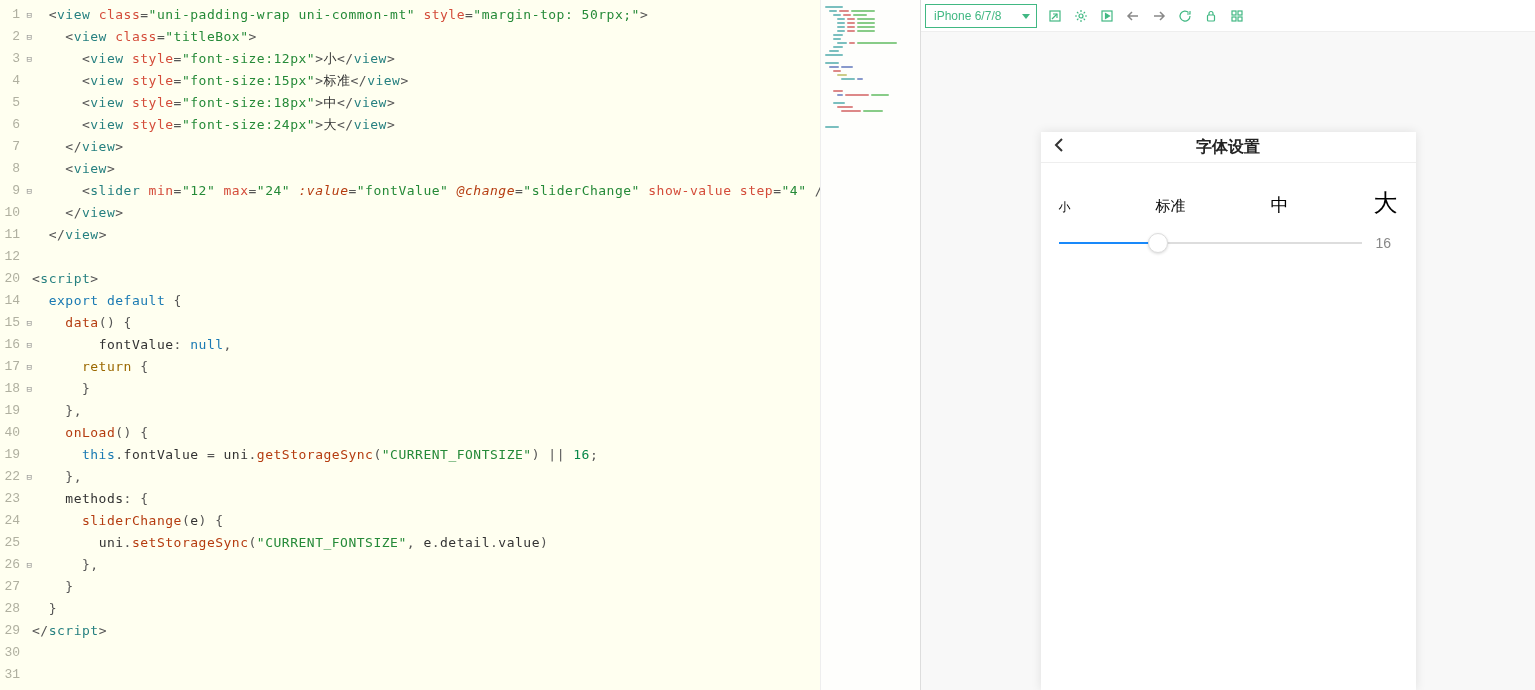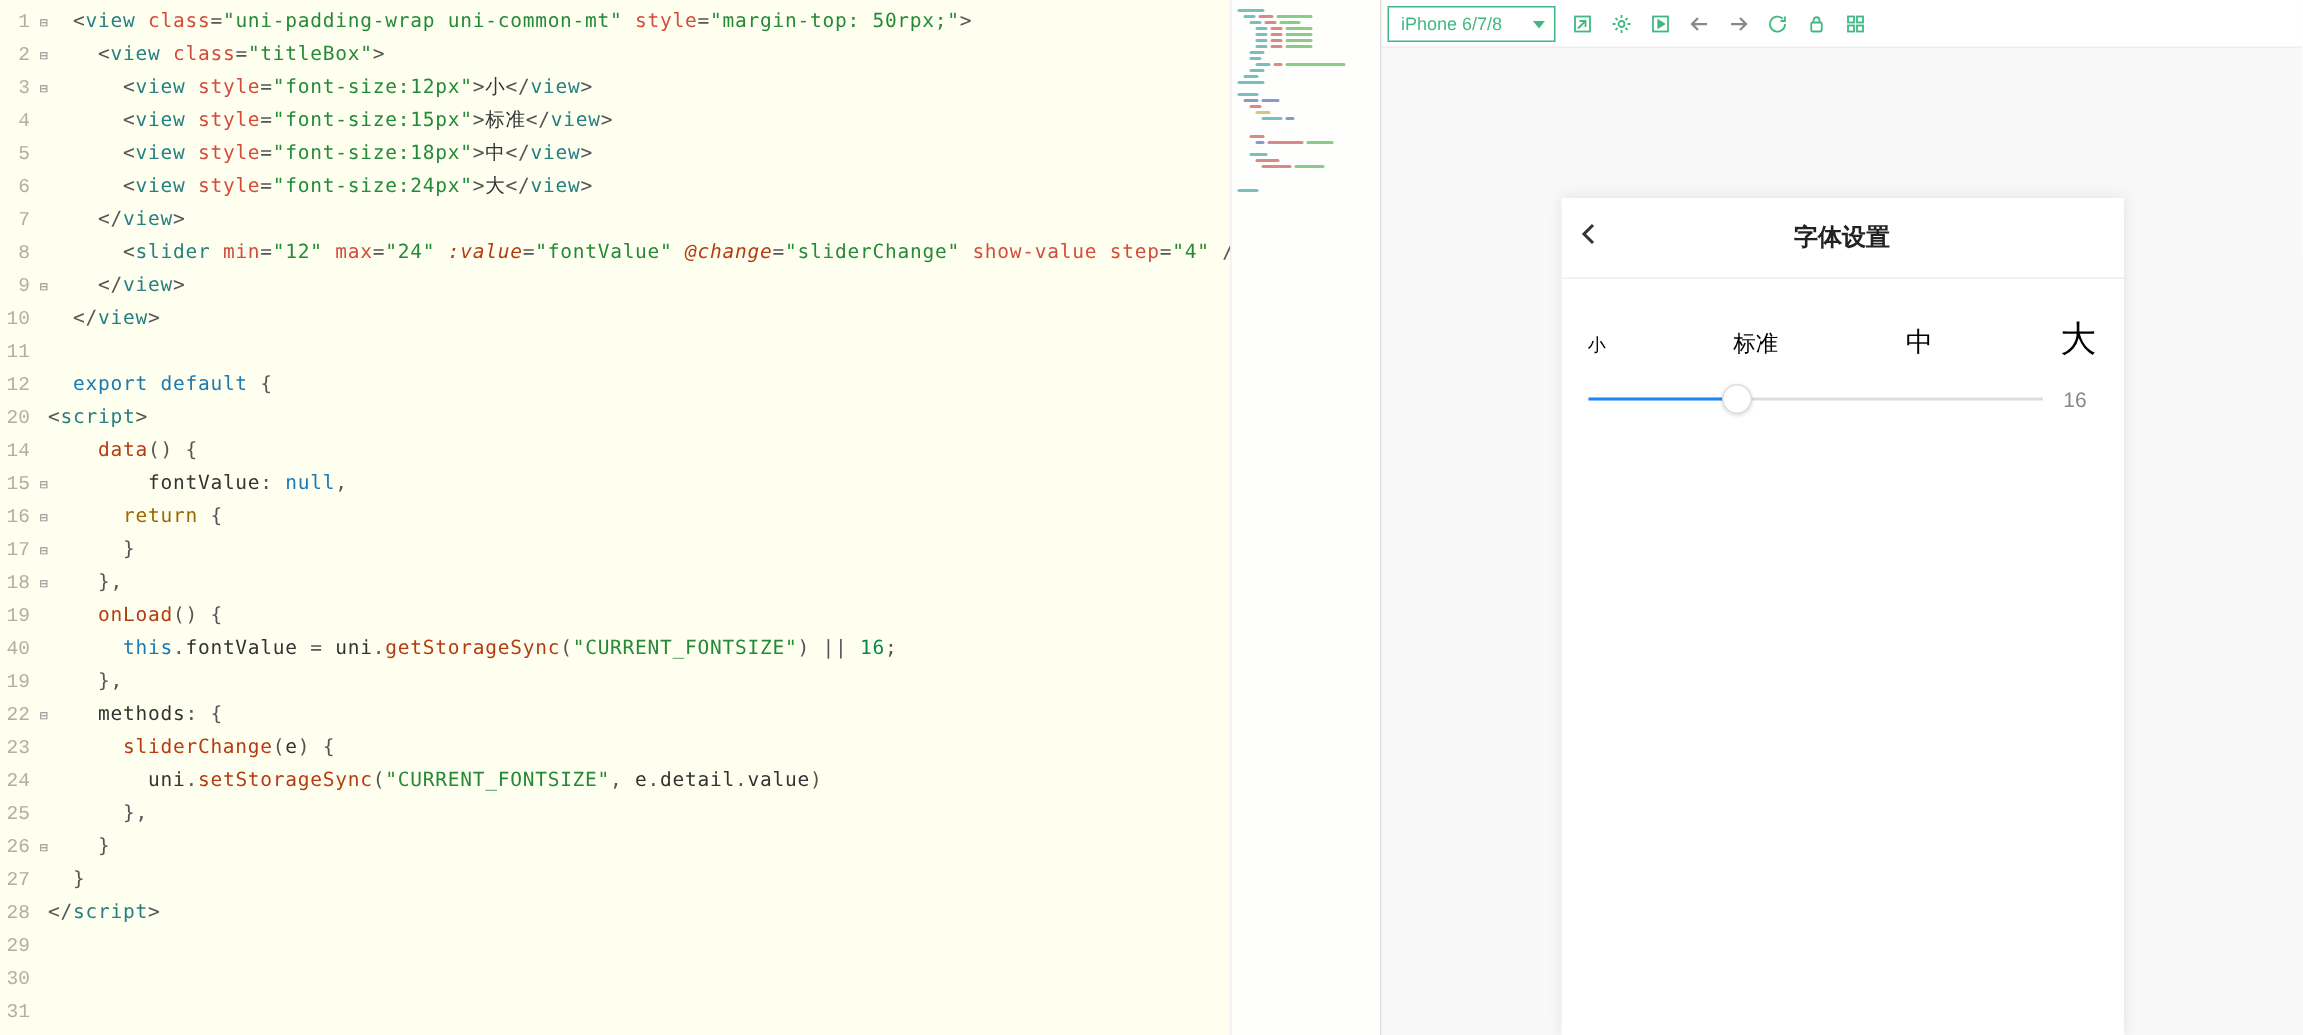--- a/index.html
+++ b/index.html
@@ -111,21 +111,21 @@
   justify-content: center;
   padding-top: 100px;
 }
 .device-frame {
   width: 375px;
   background: #fff;
   box-shadow: 0 0 10px rgba(0,0,0,0.1);
   font-family: -apple-system, "PingFang SC", sans-serif;
 }
 .page-header {
-  height: 54px;
+  height: 31px;
   display: flex;
   align-items: center;
   border-bottom: 1px solid #eee;
   position: relative;
   justify-content: center;
 }
 .back-arrow {
   position: absolute;
   left: 12px;
   font-size: 20px;
@@ -207,26 +207,27 @@
   </div>
 
   <div class="code-area">
 <div class="code-line">  <span class="t-punct">&lt;</span><span class="t-tag">view</span> <span class="t-attr">class</span><span class="t-punct">=</span><span class="t-string">"uni-padding-wrap uni-common-mt"</span> <span class="t-attr">style</span><span class="t-punct">=</span><span class="t-string">"margin-top: 50rpx;"</span><span class="t-punct">&gt;</span></div>
 <div class="code-line">    <span class="t-punct">&lt;</span><span class="t-tag">view</span> <span class="t-attr">class</span><span class="t-punct">=</span><span class="t-string">"titleBox"</span><span class="t-punct">&gt;</span></div>
 <div class="code-line">      <span class="t-punct">&lt;</span><span class="t-tag">view</span> <span class="t-attr">style</span><span class="t-punct">=</span><span class="t-string">"font-size:12px"</span><span class="t-punct">&gt;</span><span class="t-text">小</span><span class="t-punct">&lt;/</span><span class="t-tag">view</span><span class="t-punct">&gt;</span></div>
 <div class="code-line">      <span class="t-punct">&lt;</span><span class="t-tag">view</span> <span class="t-attr">style</span><span class="t-punct">=</span><span class="t-string">"font-size:15px"</span><span class="t-punct">&gt;</span><span class="t-text">标准</span><span class="t-punct">&lt;/</span><span class="t-tag">view</span><span class="t-punct">&gt;</span></div>
 <div class="code-line">      <span class="t-punct">&lt;</span><span class="t-tag">view</span> <span class="t-attr">style</span><span class="t-punct">=</span><span class="t-string">"font-size:18px"</span><span class="t-punct">&gt;</span><span class="t-text">中</span><span class="t-punct">&lt;/</span><span class="t-tag">view</span><span class="t-punct">&gt;</span></div>
 <div class="code-line">      <span class="t-punct">&lt;</span><span class="t-tag">view</span> <span class="t-attr">style</span><span class="t-punct">=</span><span class="t-string">"font-size:24px"</span><span class="t-punct">&gt;</span><span class="t-text">大</span><span class="t-punct">&lt;/</span><span class="t-tag">view</span><span class="t-punct">&gt;</span></div>
 <div class="code-line">    <span class="t-punct">&lt;/</span><span class="t-tag">view</span><span class="t-punct">&gt;</span></div>
+<div class="code-line">    <span class="t-punct">&lt;</span><span class="t-tag">view</span><span class="t-punct">&gt;</span></div>
 <div class="code-line">      <span class="t-punct">&lt;</span><span class="t-tag">slider</span> <span class="t-attr">min</span><span class="t-punct">=</span><span class="t-string">"12"</span> <span class="t-attr">max</span><span class="t-punct">=</span><span class="t-string">"24"</span> <span class="t-attrv">:value</span><span class="t-punct">=</span><span class="t-string">"fontValue"</span> <span class="t-attrv">@change</span><span class="t-punct">=</span><span class="t-string">"sliderChange"</span> <span class="t-attr">show-value</span> <span class="t-attr">step</span><span class="t-punct">=</span><span class="t-string">"4"</span> <span class="t-punct">/&gt;</span></div>
 <div class="code-line">    <span class="t-punct">&lt;/</span><span class="t-tag">view</span><span class="t-punct">&gt;</span></div>
 <div class="code-line">  <span class="t-punct">&lt;/</span><span class="t-tag">view</span><span class="t-punct">&gt;</span></div>
 <div class="code-line"></div>
+<div class="code-line"><span class="t-punct">&lt;</span><span class="t-tag">script</span><span class="t-punct">&gt;</span></div>
 <div class="code-line">  <span class="t-kw">export</span> <span class="t-kw">default</span> <span class="t-punct">{</span></div>
-<div class="code-line"><span class="t-punct">&lt;</span><span class="t-tag">script</span><span class="t-punct">&gt;</span></div>
 <div class="code-line">    <span class="t-func">data</span><span class="t-punct">() {</span></div>
 <div class="code-line">        <span class="t-ident">fontValue</span><span class="t-punct">:</span> <span class="t-kw">null</span><span class="t-punct">,</span></div>
 <div class="code-line">      <span class="t-kw2">return</span> <span class="t-punct">{</span></div>
 <div class="code-line">      <span class="t-punct">}</span></div>
 <div class="code-line">    <span class="t-punct">},</span></div>
 <div class="code-line">    <span class="t-func">onLoad</span><span class="t-punct">() {</span></div>
 <div class="code-line">      <span class="t-kw">this</span><span class="t-punct">.</span><span class="t-ident">fontValue</span> <span class="t-punct">=</span> <span class="t-ident">uni</span><span class="t-punct">.</span><span class="t-func">getStorageSync</span><span class="t-punct">(</span><span class="t-string">"CURRENT_FONTSIZE"</span><span class="t-punct">)</span> <span class="t-punct">||</span> <span class="t-num">16</span><span class="t-punct">;</span></div>
 <div class="code-line">    <span class="t-punct">},</span></div>
 <div class="code-line">    <span class="t-ident">methods</span><span class="t-punct">: {</span></div>
 <div class="code-line">      <span class="t-func">sliderChange</span><span class="t-punct">(</span><span class="t-ident">e</span><span class="t-punct">) {</span></div>

